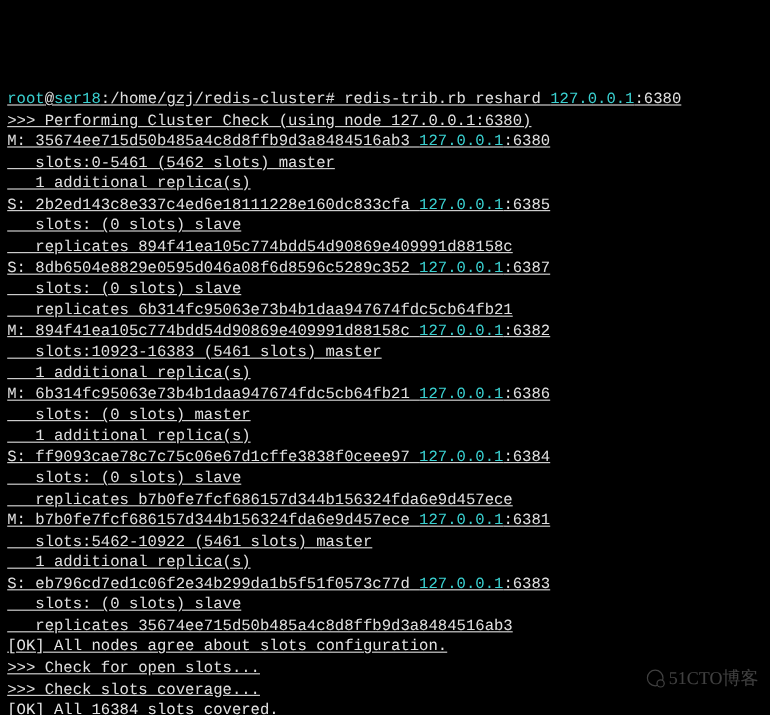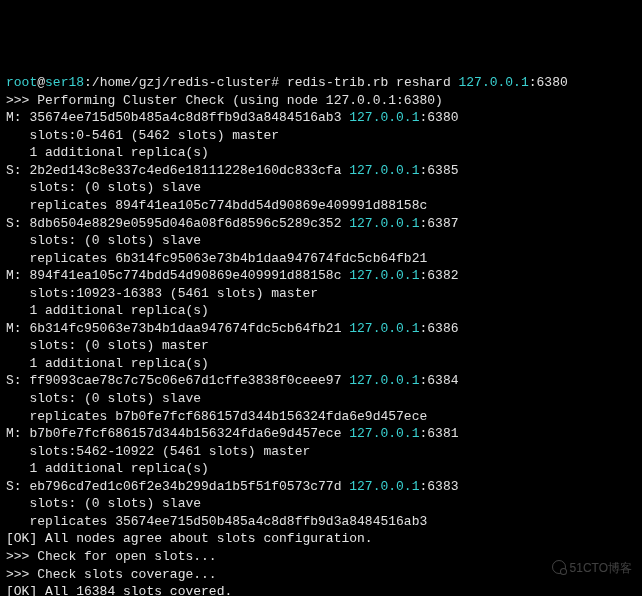--- a/index.html
+++ b/index.html
@@ -9,31 +9,31 @@
     font-family: "Consolas", "Courier New", monospace;
     font-size: 13px;
     line-height: 1.35;
     padding: 4px 6px;
     width: 642px;
     height: 596px;
     overflow: hidden;
     white-space: pre;
     position: relative;
   }
-  .line { white-space: pre; }
+  .line { white-space: pre; text-decoration: underline; }
   .white { color: #e0e0e0; }
   .green { color: #e5e5e5; }
   .cyan  { color: #3ad1d1; }
   .watermark {
     position: absolute;
     right: 10px;
     bottom: 20px;
     color: rgba(255,255,255,0.25);
-    font-family: Liberation Sans, sans-serif;
-    font-size: 12px;
+    font-family: Liberation Serif, serif;
+    font-size: 15px;
     pointer-events: none;
   }
   .watermark-circle {
     display: inline-block;
     width: 14px; height: 14px;
     border: 1.5px solid rgba(255,255,255,0.25);
     border-radius: 50%;
     position: relative;
     top: 2px;
     margin-right: 4px;

